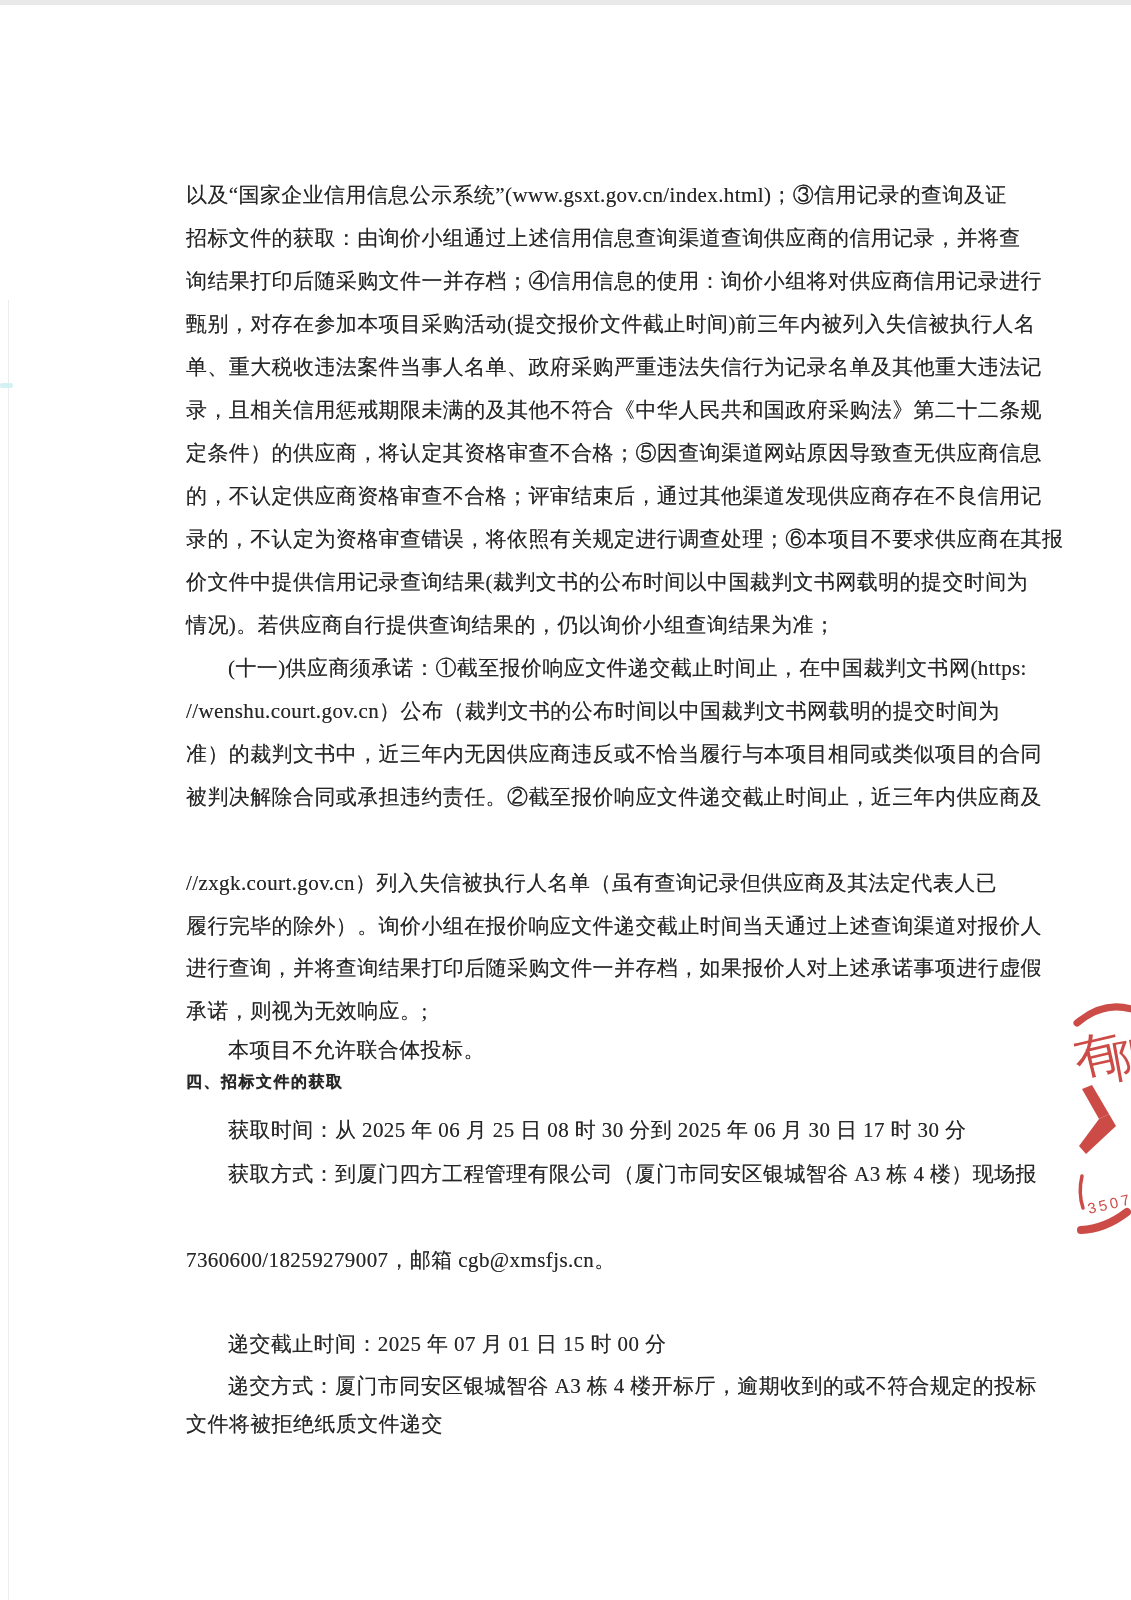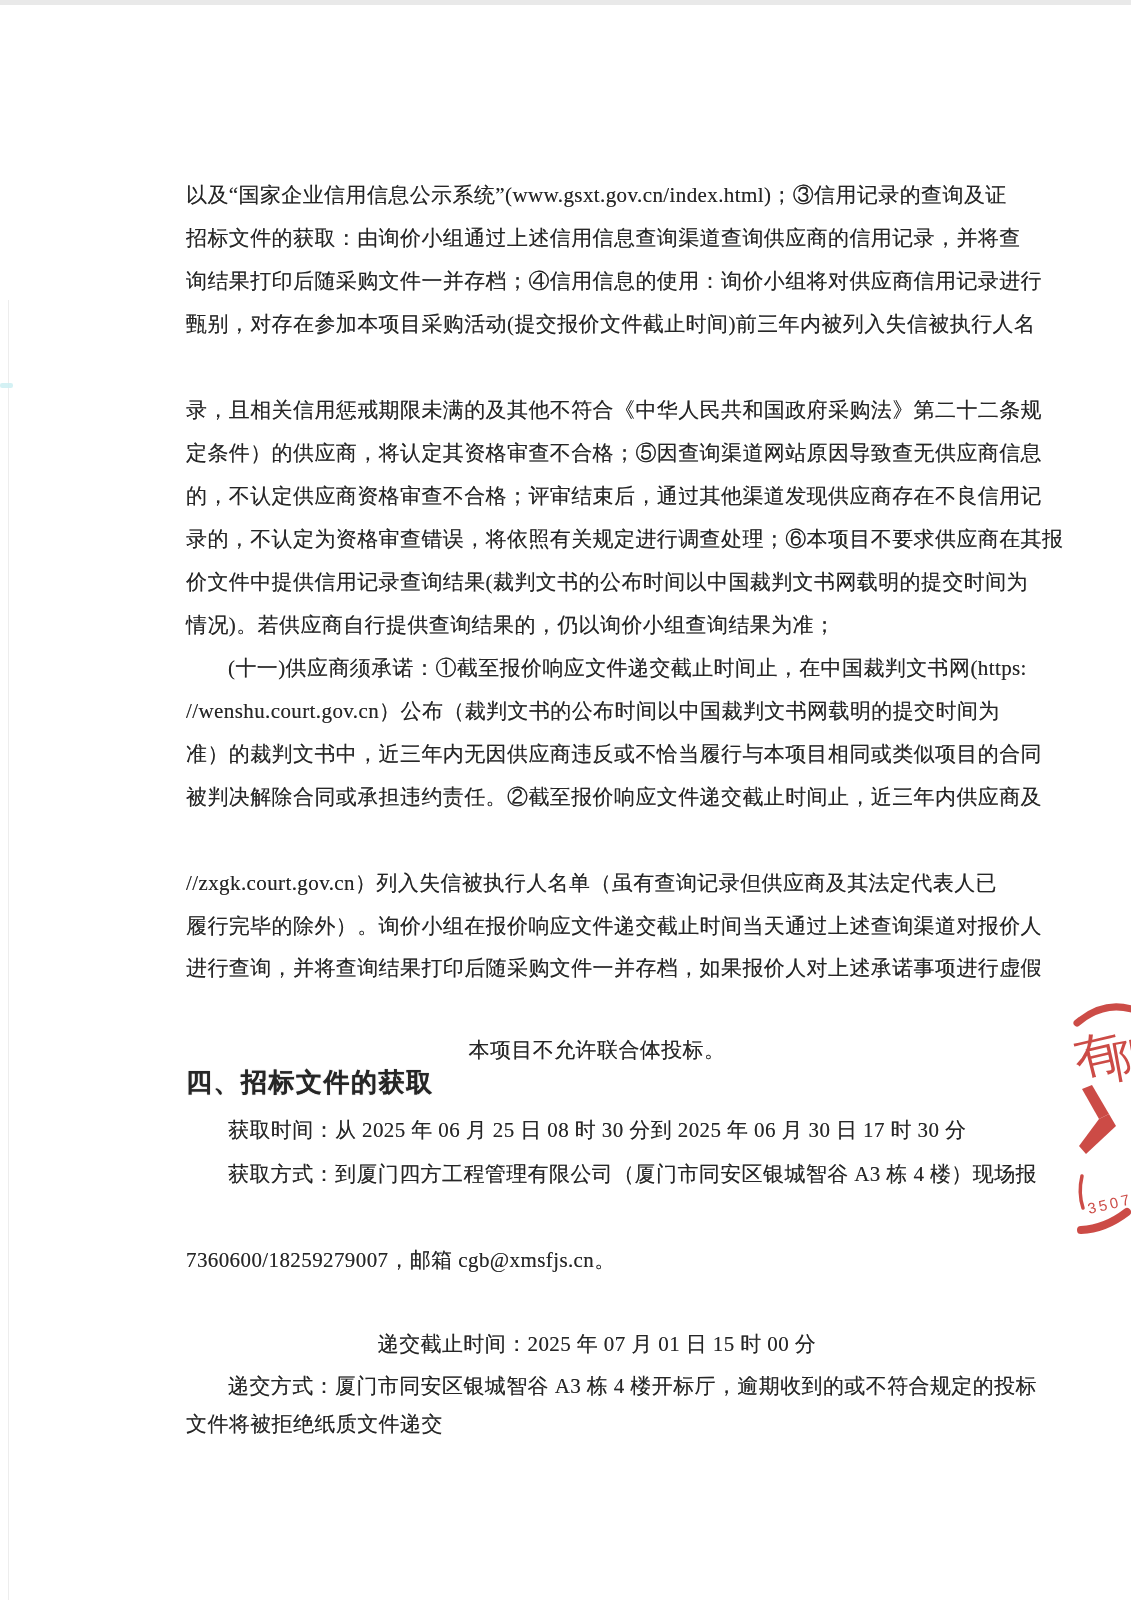--- a/index.html
+++ b/index.html
@@ -15,25 +15,25 @@
   .line{
     position:absolute;
     left:186px;
     width:780px;
     font-size:21px;
     line-height:30px;
     white-space:nowrap;
     letter-spacing:0.4px;
     text-shadow:0 0 0.6px rgba(40,40,40,0.55);
   }
-  .indent{ text-indent:42px;text-align:center; }
+  .indent{ text-indent:42px; }
   .heading{
     font-family:"Liberation Sans","DejaVu Sans",sans-serif;
     font-weight:bold;
-    font-size:26px;
+    font-size:16px;
     letter-spacing:1.5px;
     text-shadow:0 0 0.8px rgba(20,20,20,0.8);
   }
   .italic{ }
   .edge-line{
     position:absolute;left:8px;top:295px;width:1px;height:1305px;
     background:#ededed;
   }
   .edge-speck{
     position:absolute;left:0;top:378px;width:13px;height:5px;
@@ -45,33 +45,35 @@
 </style>
 </head>
 <body>
 
 <div class="page">
 
   <div class="line" style="top:175px">以及“国家企业信用信息公示系统”(www.gsxt.gov.cn/index.html)；③信用记录的查询及证</div>
   <div class="line" style="top:218px">招标文件的获取：由询价小组通过上述信用信息查询渠道查询供应商的信用记录，并将查</div>
   <div class="line" style="top:261px">询结果打印后随采购文件一并存档；④信用信息的使用：询价小组将对供应商信用记录进行</div>
   <div class="line" style="top:304px">甄别，对存在参加本项目采购活动(提交报价文件截止时间)前三年内被列入失信被执行人名</div>
+  <div class="line" style="top:347px">单、重大税收违法案件当事人名单、政府采购严重违法失信行为记录名单及其他重大违法记</div>
   <div class="line" style="top:390px">录，且相关信用惩戒期限未满的及其他不符合《中华人民共和国政府采购法》第二十二条规</div>
   <div class="line" style="top:433px">定条件）的供应商，将认定其资格审查不合格；⑤因查询渠道网站原因导致查无供应商信息</div>
   <div class="line" style="top:476px">的，不认定供应商资格审查不合格；评审结束后，通过其他渠道发现供应商存在不良信用记</div>
   <div class="line" style="top:519px">录的，不认定为资格审查错误，将依照有关规定进行调查处理；⑥本项目不要求供应商在其报</div>
   <div class="line" style="top:562px">价文件中提供信用记录查询结果(裁判文书的公布时间以中国裁判文书网载明的提交时间为</div>
   <div class="line" style="top:605px">情况)。若供应商自行提供查询结果的，仍以询价小组查询结果为准；</div>
   <div class="line indent" style="top:648px">(十一)供应商须承诺：①截至报价响应文件递交截止时间止，在中国裁判文书网(https:</div>
   <div class="line" style="top:691px">//wenshu.court.gov.cn）公布（裁判文书的公布时间以中国裁判文书网载明的提交时间为</div>
   <div class="line" style="top:734px">准）的裁判文书中，近三年内无因供应商违反或不恰当履行与本项目相同或类似项目的合同</div>
   <div class="line" style="top:777px">被判决解除合同或承担违约责任。②截至报价响应文件递交截止时间止，近三年内供应商及</div>
   <div class="line" style="top:863px">//zxgk.court.gov.cn）列入失信被执行人名单（虽有查询记录但供应商及其法定代表人已</div>
   <div class="line" style="top:906px">履行完毕的除外）。询价小组在报价响应文件递交截止时间当天通过上述查询渠道对报价人</div>
   <div class="line" style="top:948px">进行查询，并将查询结果打印后随采购文件一并存档，如果报价人对上述承诺事项进行虚假</div>
+  <div class="line" style="top:991px">承诺，则视为无效响应。;</div>
 
   <div class="line indent" style="top:1030px">
     <span>本项目</span><span class="italic">不允许</span><span>联合体投标。</span>
   </div>
 
   <div class="line heading" style="top:1062px">四、招标文件的获取</div>
 
   <div class="line indent" style="top:1110px">获取时间：从 2025 年 06 月 25 日  08 时 30 分到 2025 年 06 月 30 日  17 时 30 分</div>
   <div class="line indent" style="top:1154px">获取方式：到厦门四方工程管理有限公司（厦门市同安区银城智谷 A3 栋 4 楼）现场报</div>
   <div class="line" style="top:1240px">7360600/18259279007，邮箱 cgb@xmsfjs.cn。</div>

